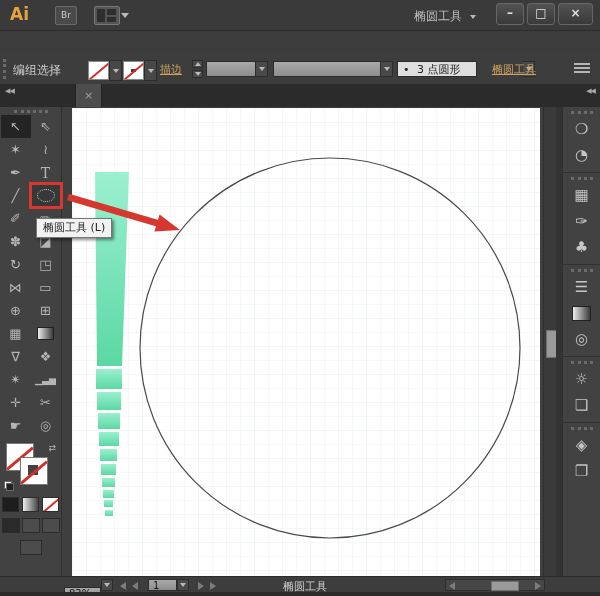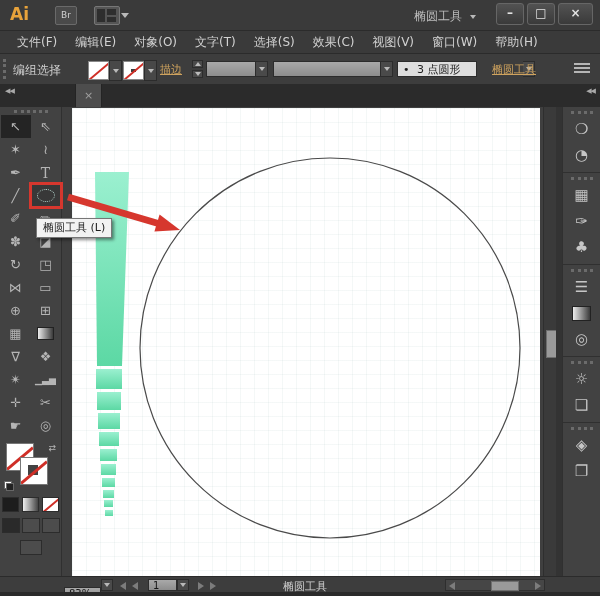--- a/index.html
+++ b/index.html
@@ -153,31 +153,20 @@
     <div class="ws-label-dd" data-name="workspace-menu-dropdown-icon">
         <div class="dd-tri" style="border-top-width:4px;border-left-width:3px;border-right-width:3px;"></div>
       </div>
     <div class="win-btns">
       <div class="win-btn win-min" data-name="minimize-button">–</div>
       <div class="win-btn win-max" data-name="maximize-button">□</div>
       <div class="win-btn win-close" data-name="close-button">×</div>
     </div>
   </div>
 
-  <div class="menubar" id="menubar" data-name="menu-bar">
-      <span class="menu-item" data-name="menu-item-0">文件(F)</span>
-      <span class="menu-item" data-name="menu-item-1">编辑(E)</span>
-      <span class="menu-item" data-name="menu-item-2">对象(O)</span>
-      <span class="menu-item" data-name="menu-item-3">文字(T)</span>
-      <span class="menu-item" data-name="menu-item-4">选择(S)</span>
-      <span class="menu-item" data-name="menu-item-5">效果(C)</span>
-      <span class="menu-item" data-name="menu-item-6">视图(V)</span>
-      <span class="menu-item" data-name="menu-item-7">窗口(W)</span>
-      <span class="menu-item" data-name="menu-item-8">帮助(H)</span>
-    </div>
 
   <div class="controlbar" data-name="control-bar">
     <div class="cb-grip" data-name="control-bar-grip"></div>
     <div class="cb-status" data-name="selection-status">编组选择</div>
 
     <div class="swatch-combo" style="left:88px;" data-name="fill-color-combo">
       <div class="sw-box" data-name="fill-none-swatch">
           <div class="none-diag"></div>
         </div>
       <div class="sw-dd" data-name="fill-dropdown-icon">

